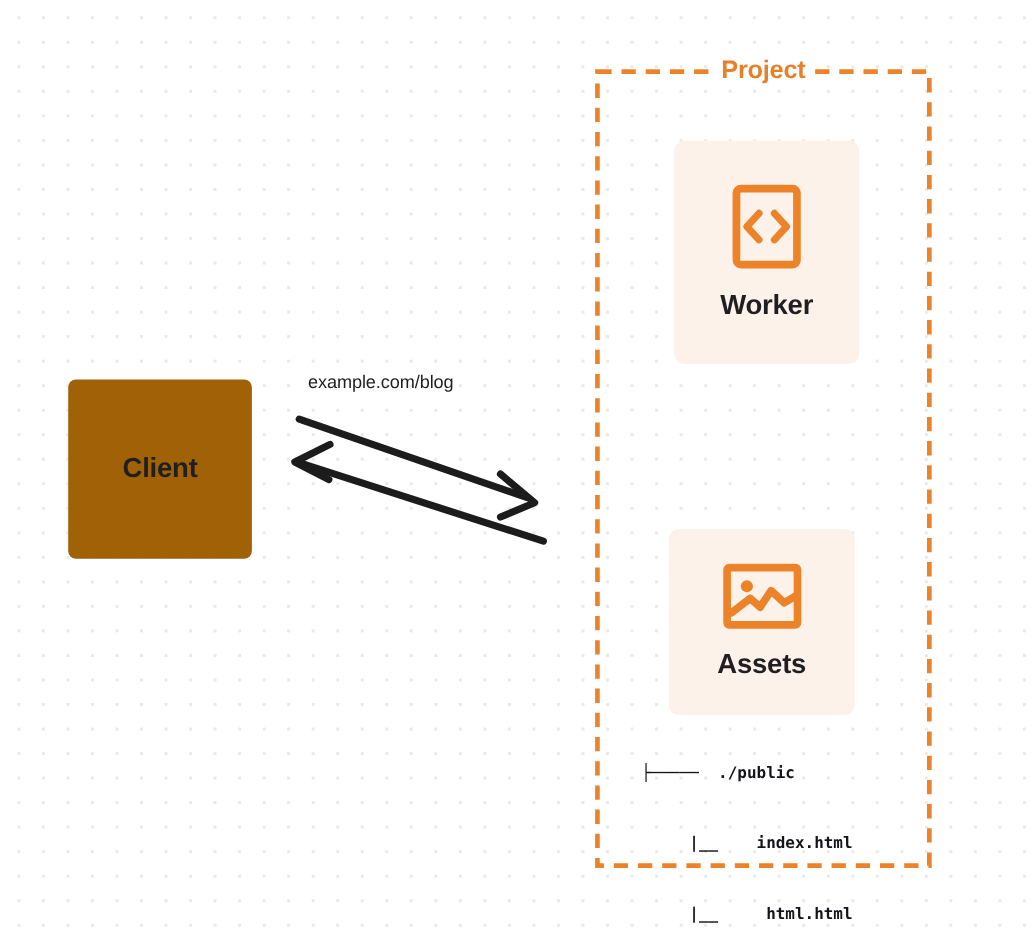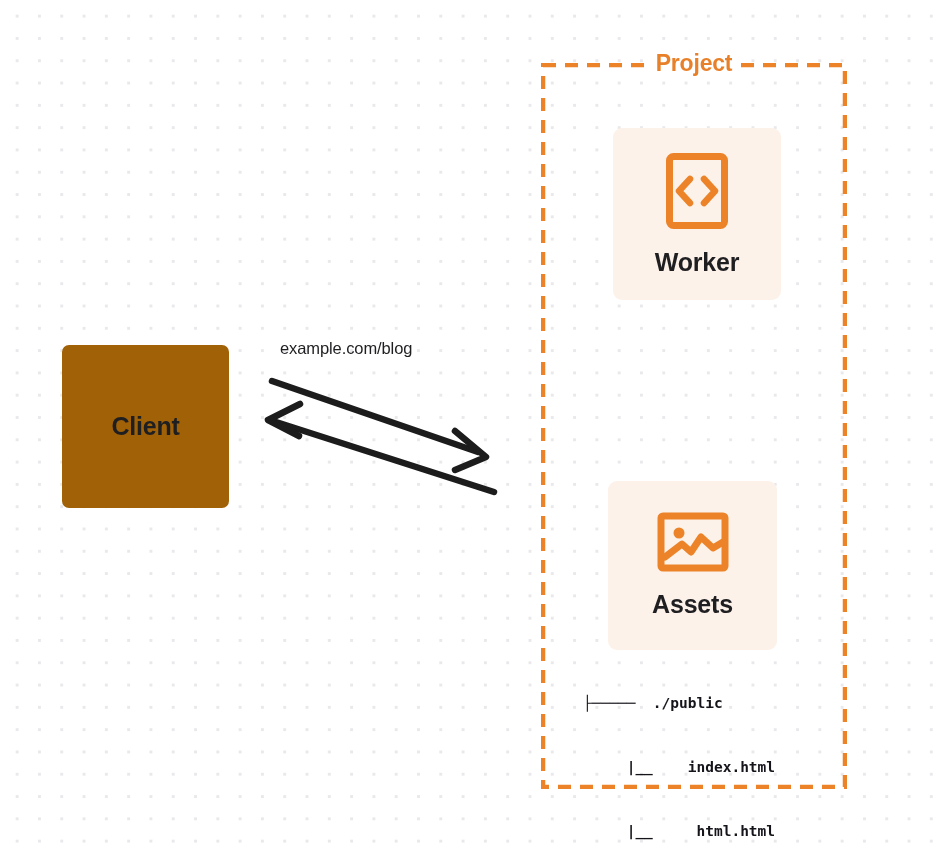--- a/index.html
+++ b/index.html
@@ -115,21 +115,21 @@
     font-size: 25px;
     font-weight: bold;
     color: #1f1f22;
     letter-spacing: -0.2px;
   }
 
   #worker-node {
     left: 72px;
     top: 65px;
     width: 168px;
-    height: 172px;
+    height: 203px;
   }
   #worker-node .node-icon { margin-bottom: 18px; }
 
   #assets-node {
     left: 67px;
     top: 418px;
     width: 169px;
     height: 169px;
   }
   #assets-node .node-icon { margin-bottom: 18px; }

